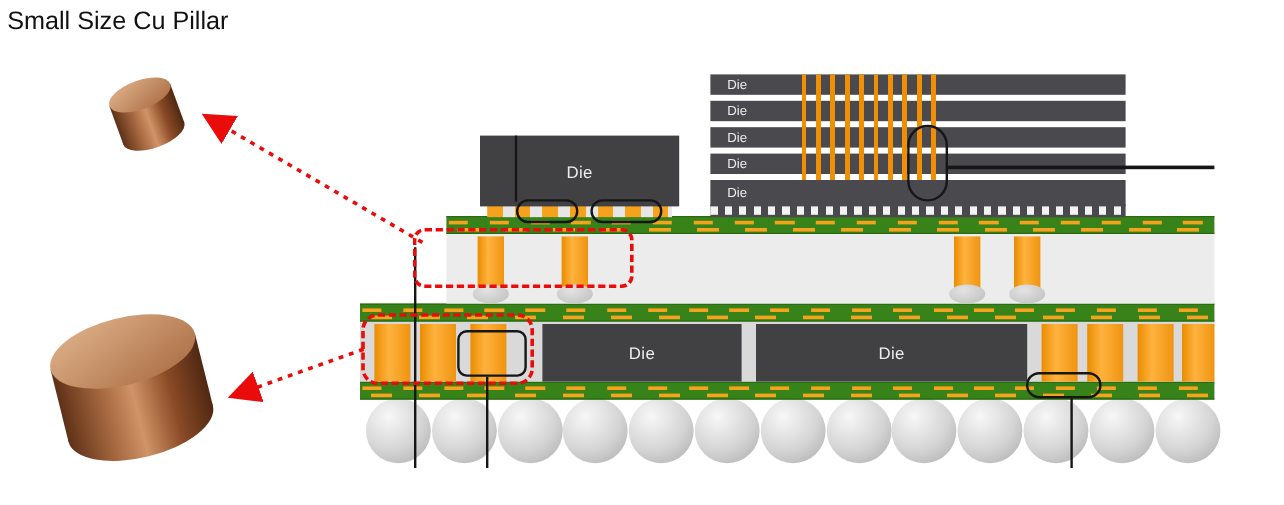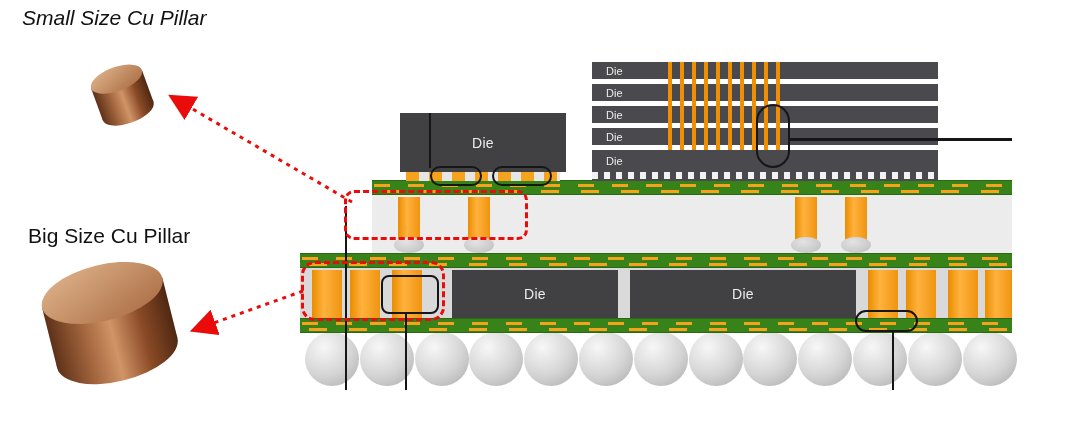--- a/index.html
+++ b/index.html
@@ -40,21 +40,21 @@
   .maroon-box{background:#8c1310;color:#ffffff;display:flex;align-items:center;justify-content:center;
               font-family:"Liberation Serif",serif;font-size:31px;letter-spacing:.5px;}
   .overlay{position:absolute;left:0;top:0;pointer-events:none;}
   .z1{z-index:1}.z2{z-index:2}.z3{z-index:3}.z5{z-index:5}.z6{z-index:6}.z7{z-index:7}
 </style>
 </head>
 <body>
 
 <div class="scene">
 
-  <div class="abs callout-label" style="left:22px;top:6px;font-style:italic;">Small Size Cu Pillar</div>
+  <div class="abs callout-label" style="left:6px;top:6px;">Small Size Cu Pillar</div>
 
   <svg class="abs" style="left:78px;top:58px;" width="90" height="78" viewBox="0 0 90 78">
     <defs>
       <linearGradient id="cuB1" x1="0" y1="0" x2="1" y2="0">
         <stop offset="0" stop-color="#5f3118"></stop>
           <stop offset="0.3" stop-color="#a86a41"></stop>
         <stop offset="0.5" stop-color="#d09468"></stop>
           <stop offset="0.75" stop-color="#8a4a26"></stop>
         <stop offset="1" stop-color="#4f2812"></stop>
       </linearGradient>
@@ -63,21 +63,20 @@
           <stop offset="1" stop-color="#a96b42"></stop>
       </linearGradient>
     </defs>
     <g transform="rotate(-20 45 39)">
       <ellipse cx="45" cy="54" rx="27" ry="12" fill="url(#cuB1)"></ellipse>
       <rect x="18" y="20" width="54" height="34" fill="url(#cuB1)"></rect>
       <ellipse cx="45" cy="20" rx="27" ry="12" fill="url(#cuT1)"></ellipse>
     </g>
   </svg>
 
-  <div class="abs callout-label" style="left:28px;top:224px;">Big Size Cu Pillar</div>
 
   <svg class="abs" style="left:30px;top:252px;" width="160" height="150" viewBox="0 0 160 150">
     <defs>
       <linearGradient id="cuB2" x1="0" y1="0" x2="1" y2="0">
         <stop offset="0" stop-color="#5f3118"></stop>
           <stop offset="0.3" stop-color="#a86a41"></stop>
         <stop offset="0.5" stop-color="#d09468"></stop>
           <stop offset="0.75" stop-color="#8a4a26"></stop>
         <stop offset="1" stop-color="#4f2812"></stop>
       </linearGradient>

